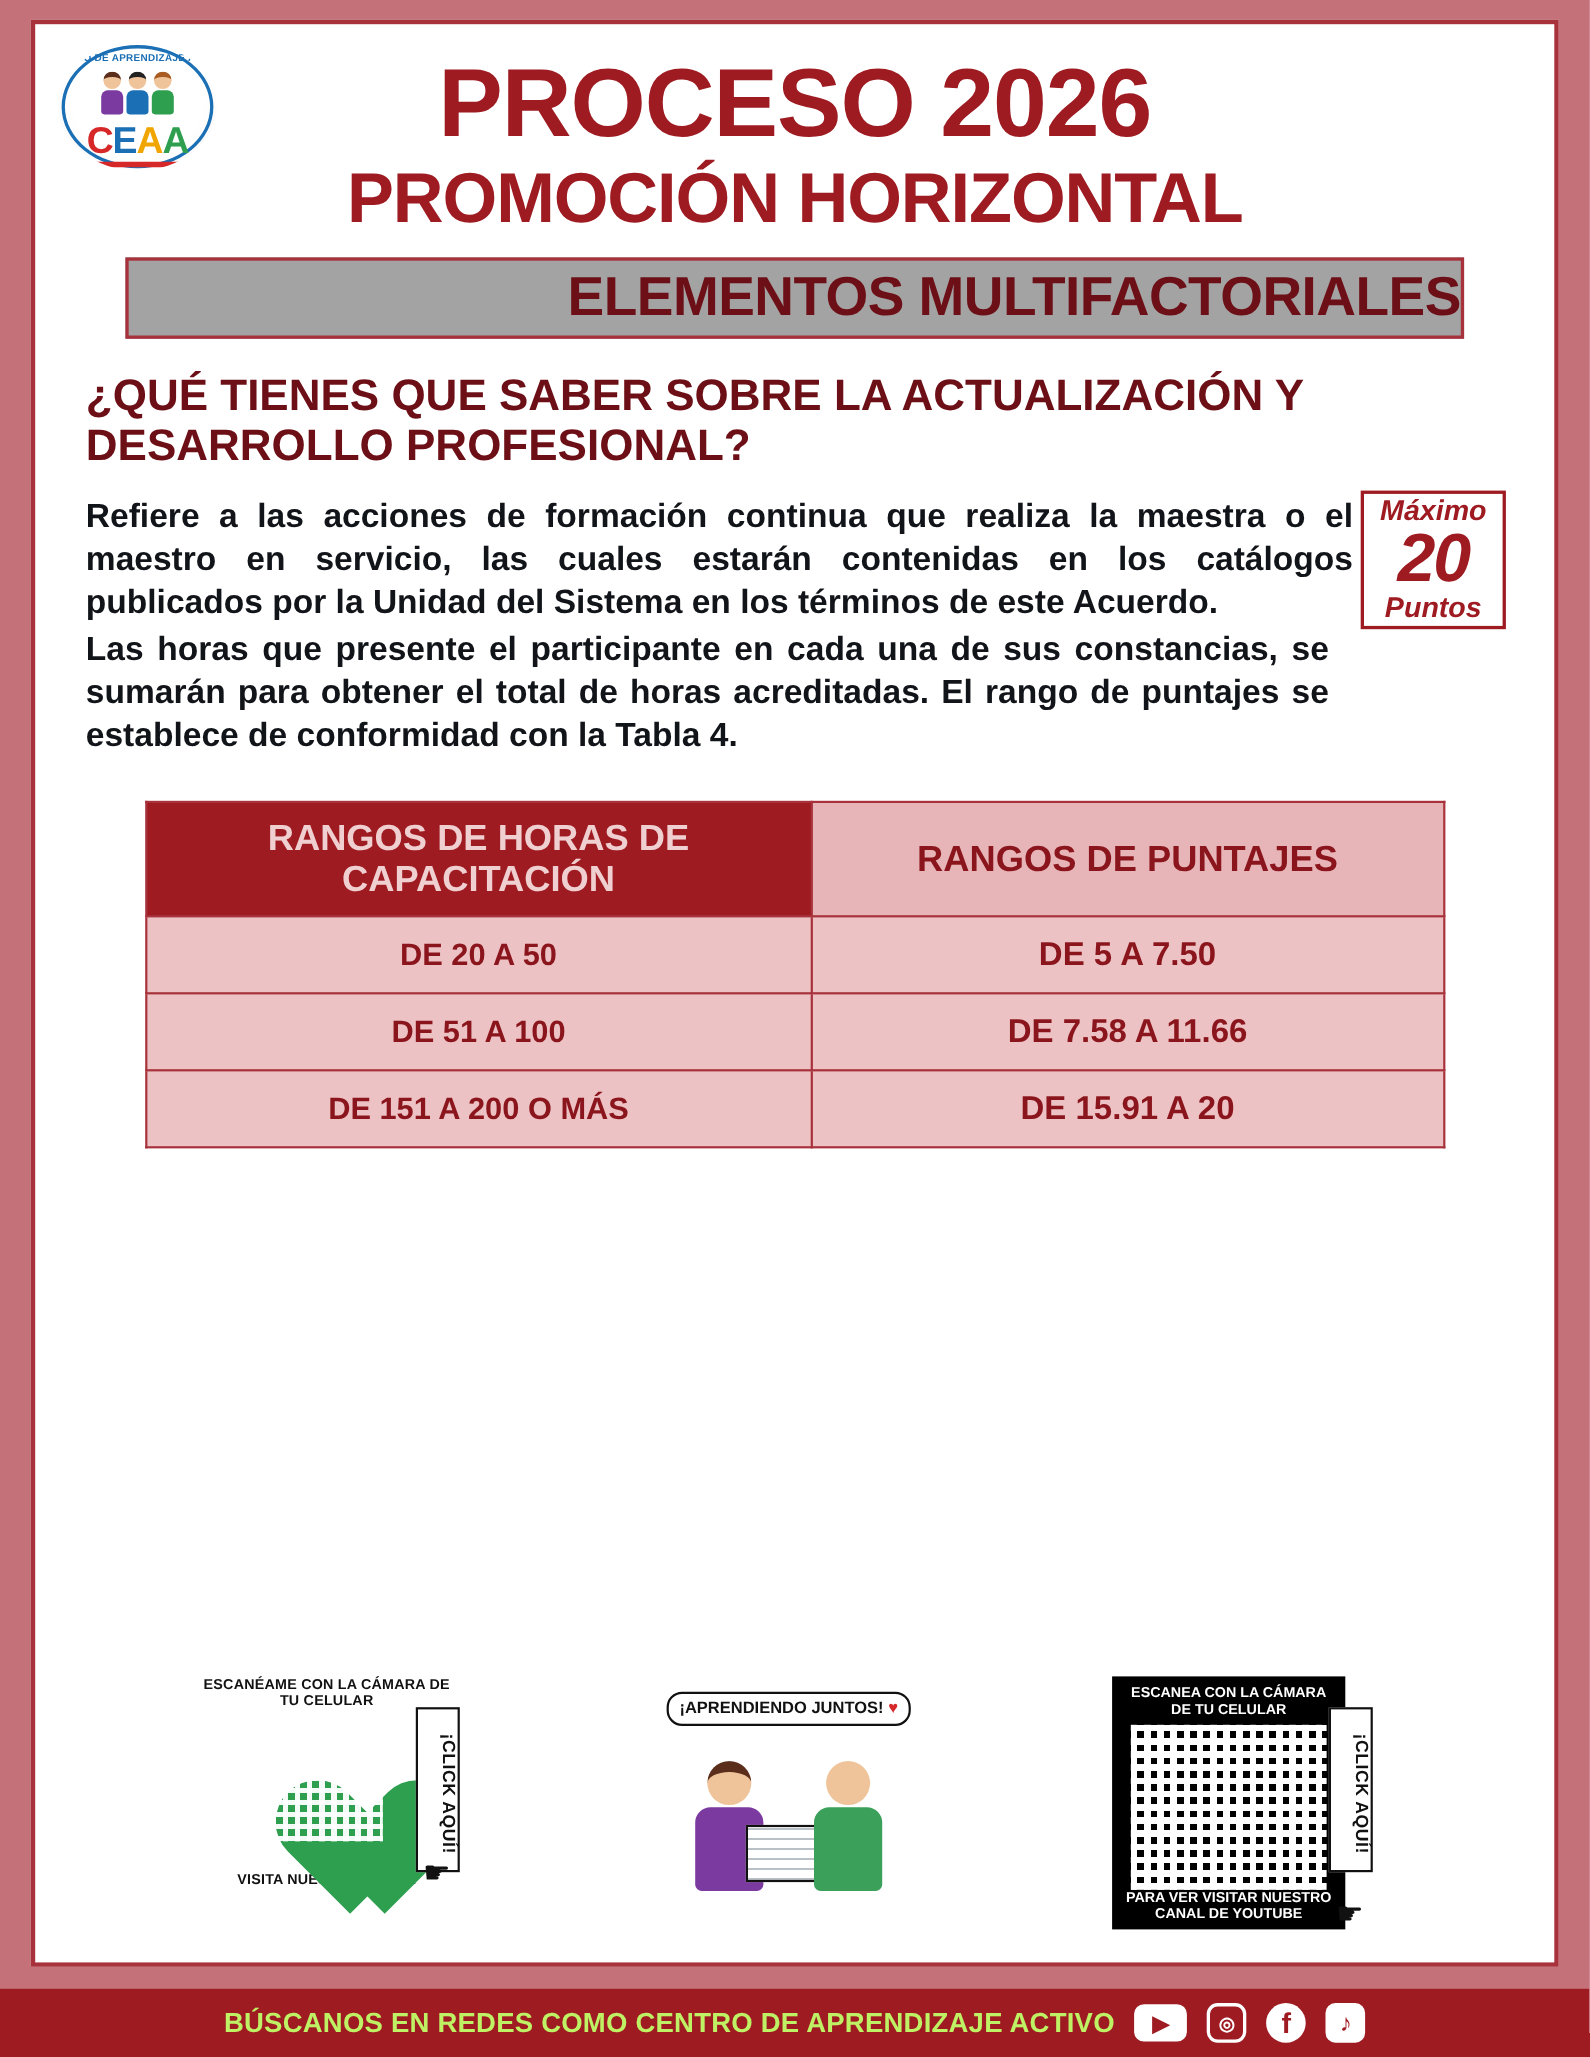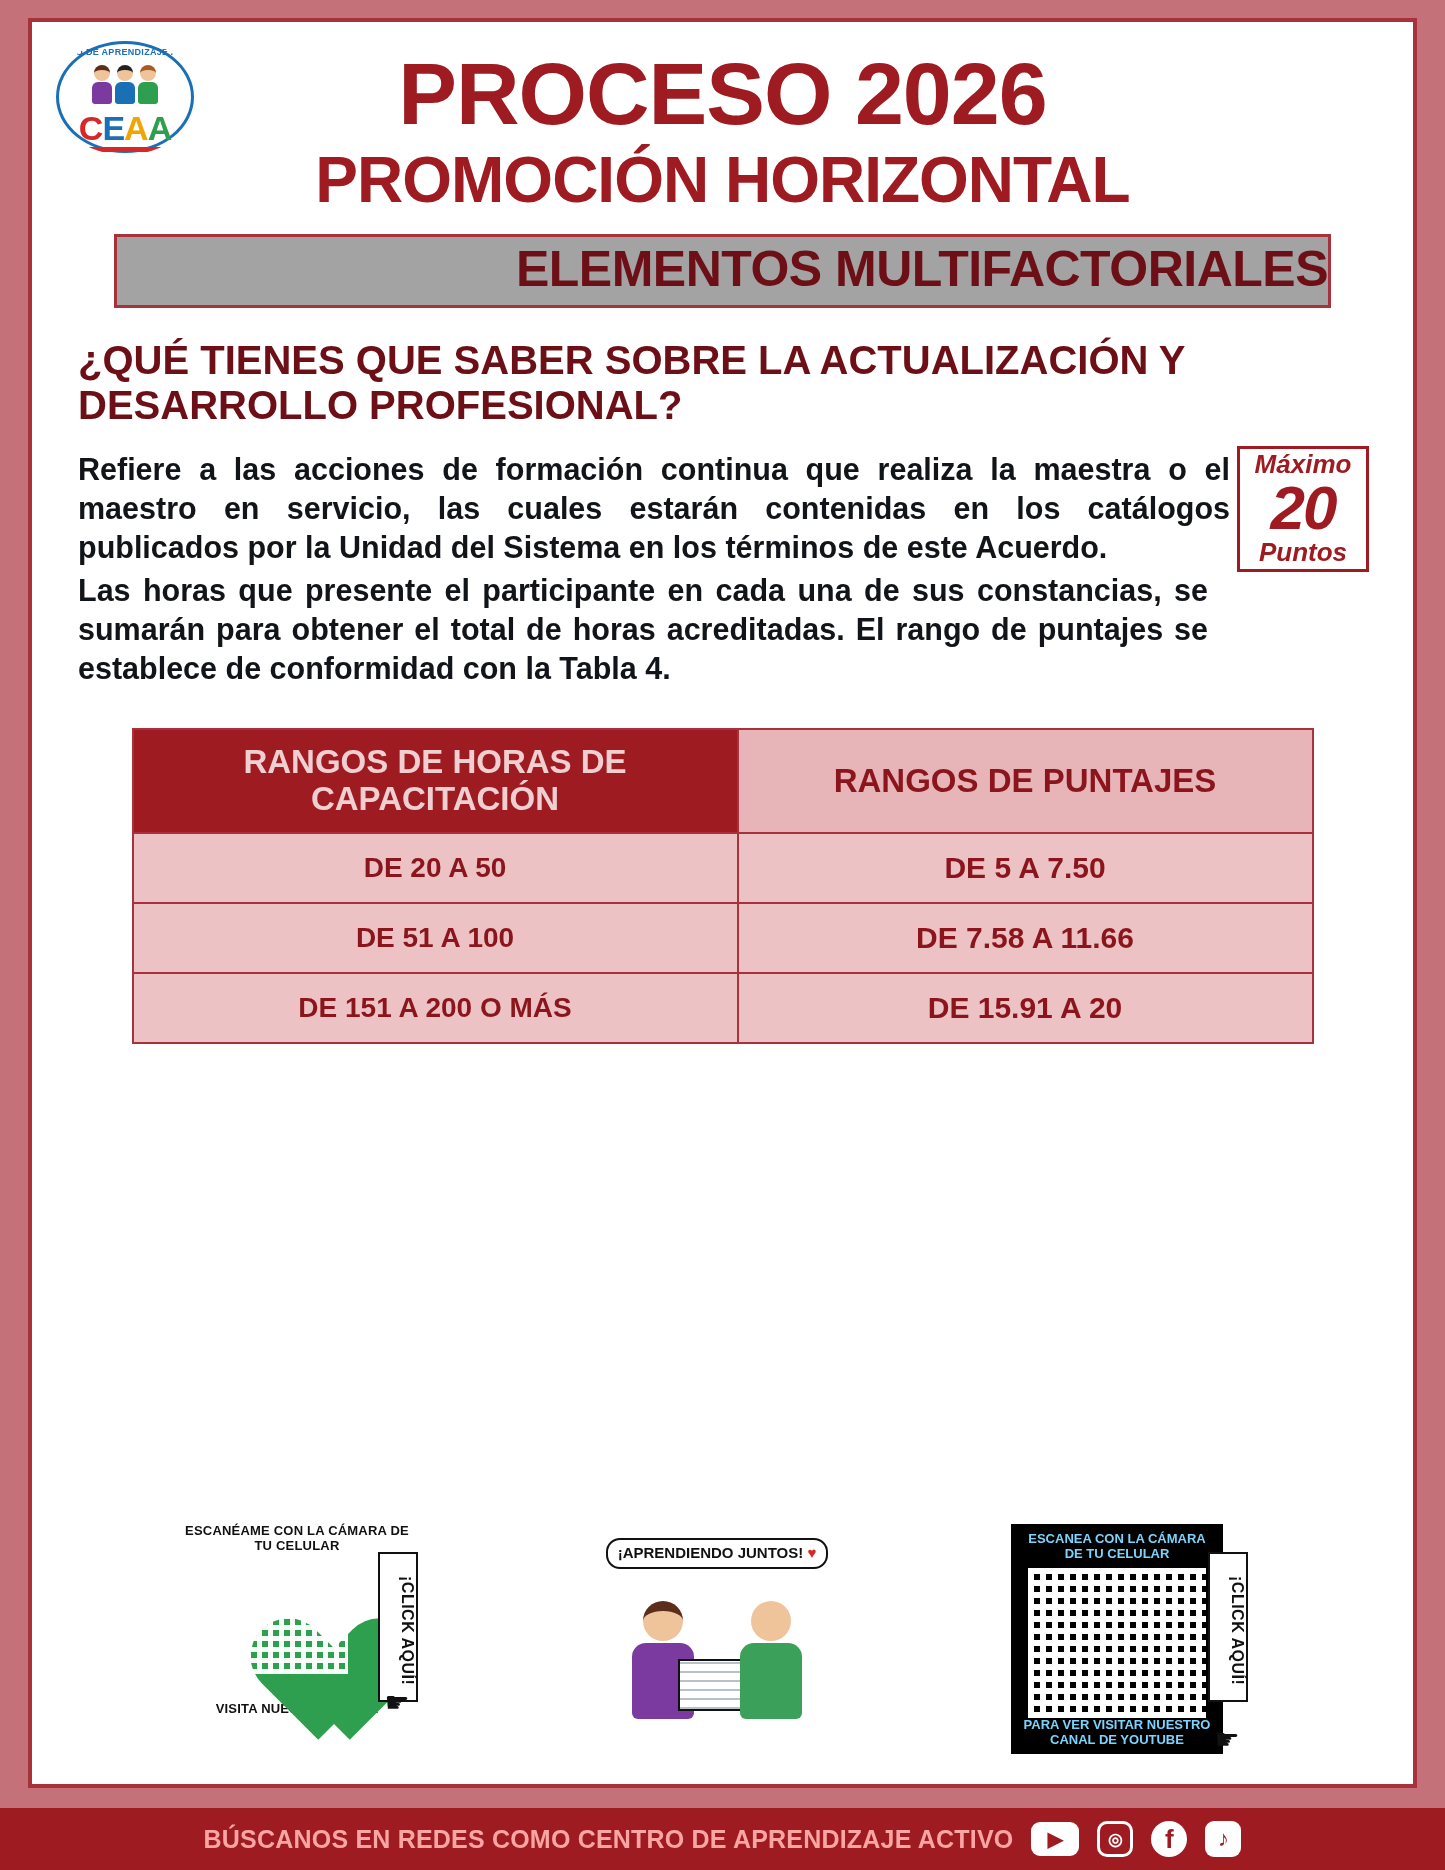--- a/index.html
+++ b/index.html
@@ -248,21 +248,21 @@
     background-blend-mode: screen;
     background-color: #000;
   }
   .qr-box {
     background: #000;
     padding: 8px 10px 6px 10px;
     width: 212px;
     margin: 0 auto;
   }
   .qr-box .cap-w {
-    color: #7dd3fc;
+    color: #ffffff;
     font-size: 13px;
     font-weight: 800;
     line-height: 1.15;
   }
   .click-tab {
     position: absolute;
     right: -6px;
     top: 28px;
     width: 40px;
     height: 150px;
@@ -326,21 +326,21 @@
     position: absolute;
     left: 0; right: 0; bottom: 0;
     height: 62px;
     background: #9e1b22;
     display: flex;
     align-items: center;
     justify-content: center;
     gap: 18px;
   }
   .bottombar .bb-text {
-    color: #fca5a5;
+    color: #bef264;
     font-size: 25px;
     font-weight: 800;
     letter-spacing: .2px;
   }
   .soc {
     width: 36px; height: 36px;
     display: flex; align-items: center; justify-content: center;
     color: #ffffff;
     font-size: 22px;
     font-weight: 800;

